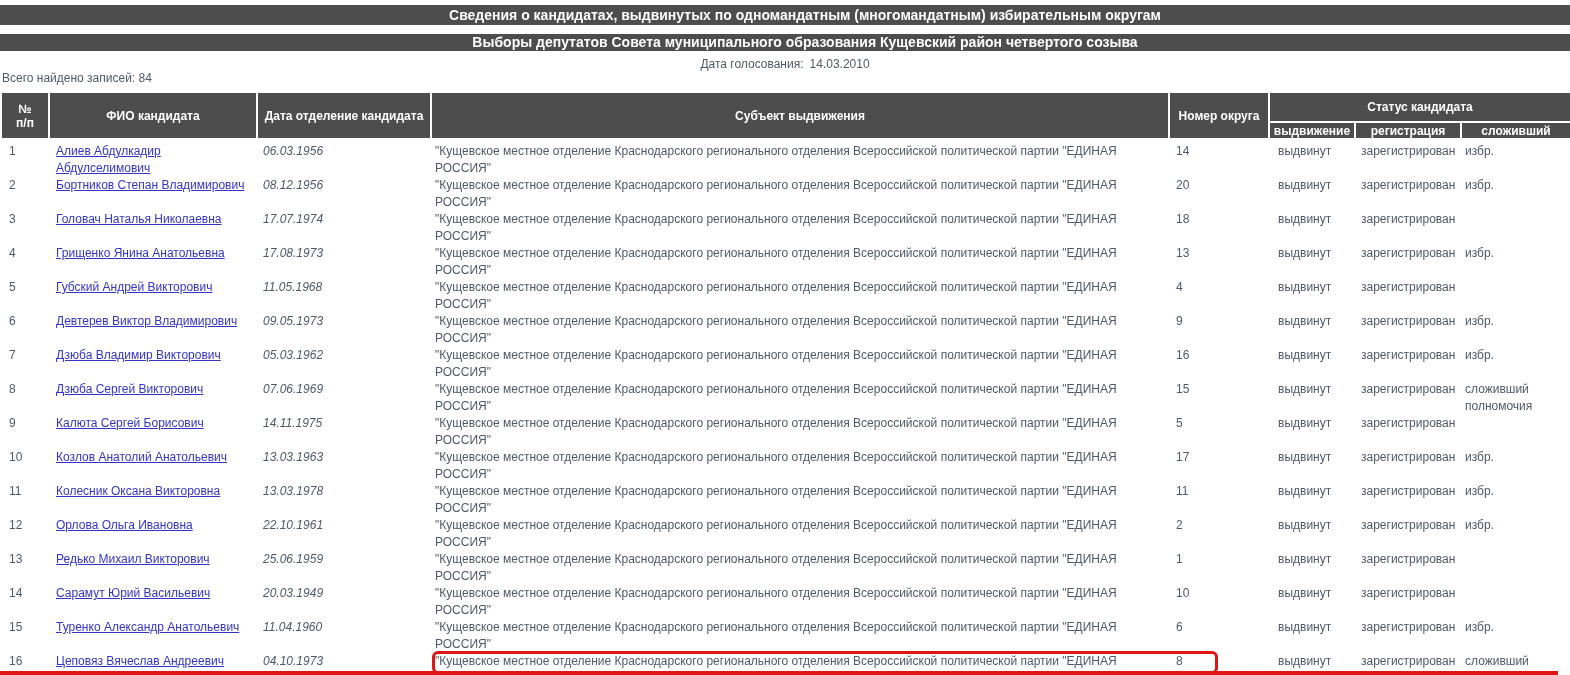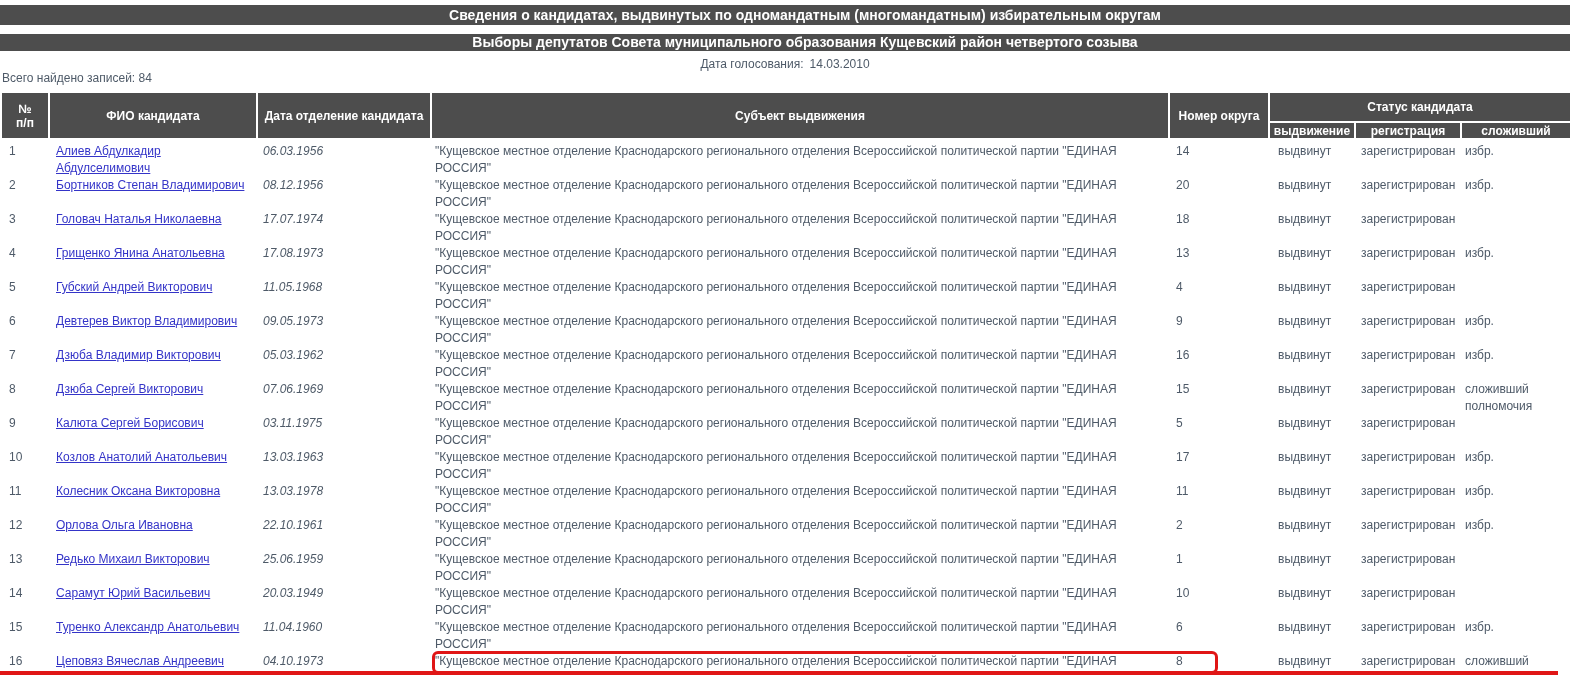--- a/index.html
+++ b/index.html
@@ -166,21 +166,21 @@
     <td>07.06.1969</td>
     <td>"Кущевское местное отделение Краснодарского регионального отделения Всероссийской политической партии "ЕДИНАЯ РОССИЯ"</td>
     <td>15</td>
     <td>выдвинут</td>
     <td>зарегистрирован</td>
     <td>сложивший полномочия</td>
   </tr>
         <tr>
     <td>9</td>
     <td><a>Калюта Сергей Борисович</a></td>
-    <td>03.11.1975</td>
+    <td>14.11.1975</td>
     <td>"Кущевское местное отделение Краснодарского регионального отделения Всероссийской политической партии "ЕДИНАЯ РОССИЯ"</td>
     <td>5</td>
     <td>выдвинут</td>
     <td>зарегистрирован</td>
     <td></td>
   </tr>
         <tr>
     <td>10</td>
     <td><a>Козлов Анатолий Анатольевич</a></td>
     <td>13.03.1963</td>

